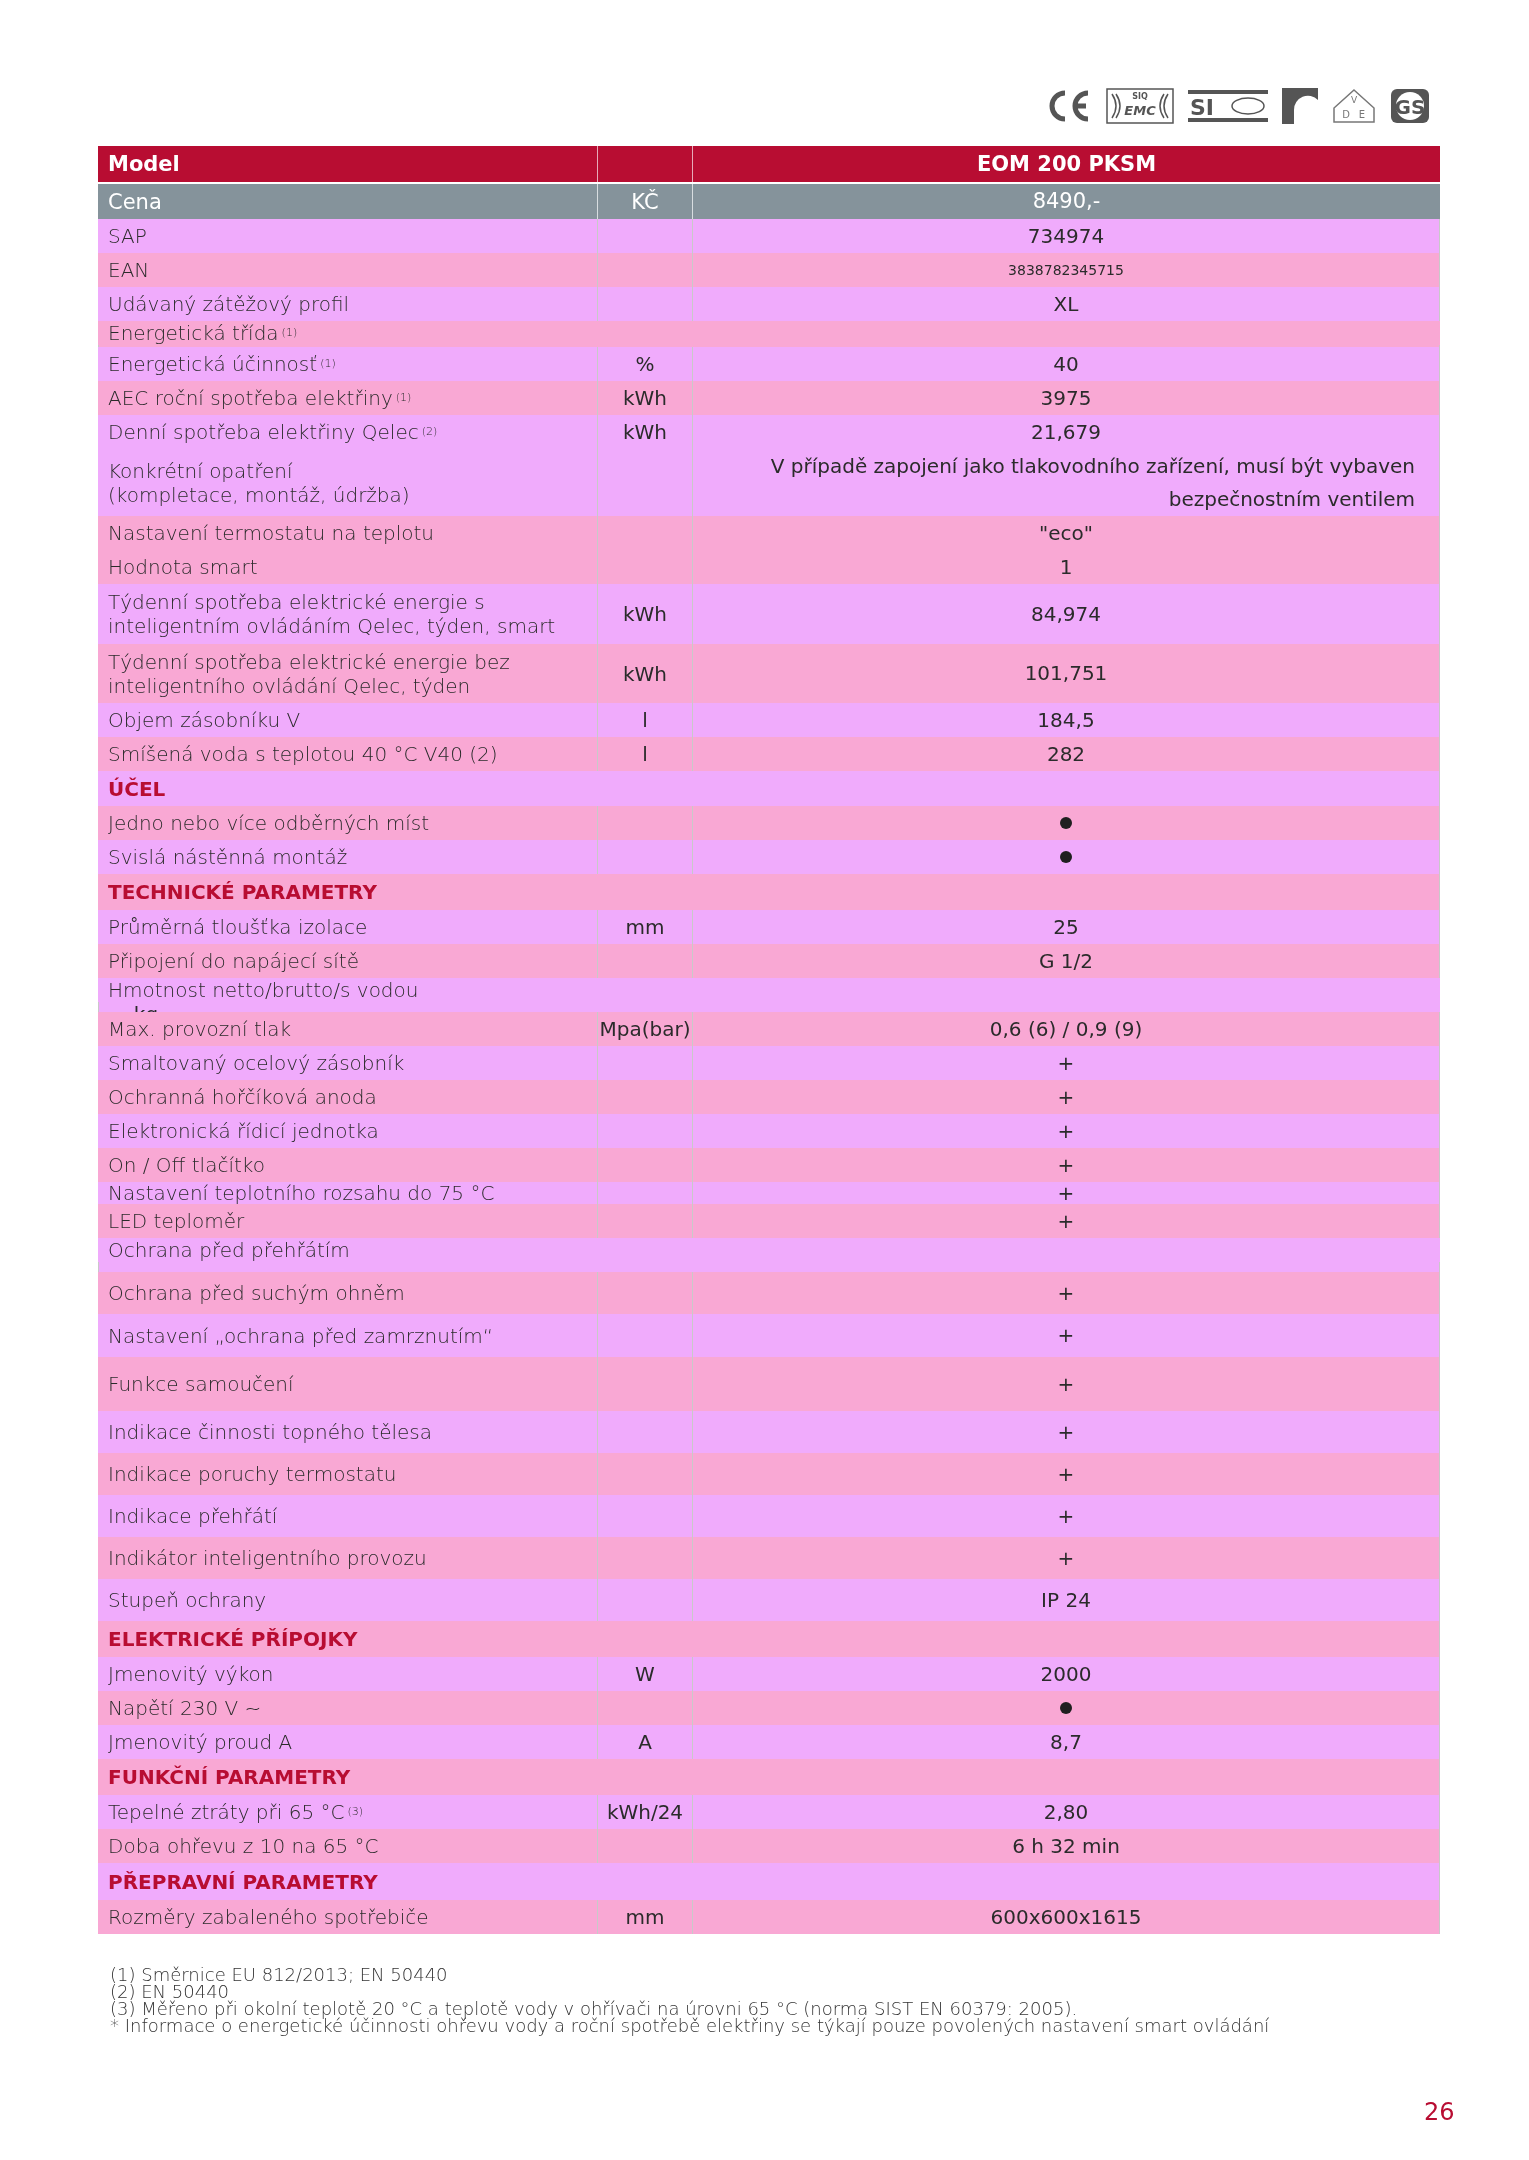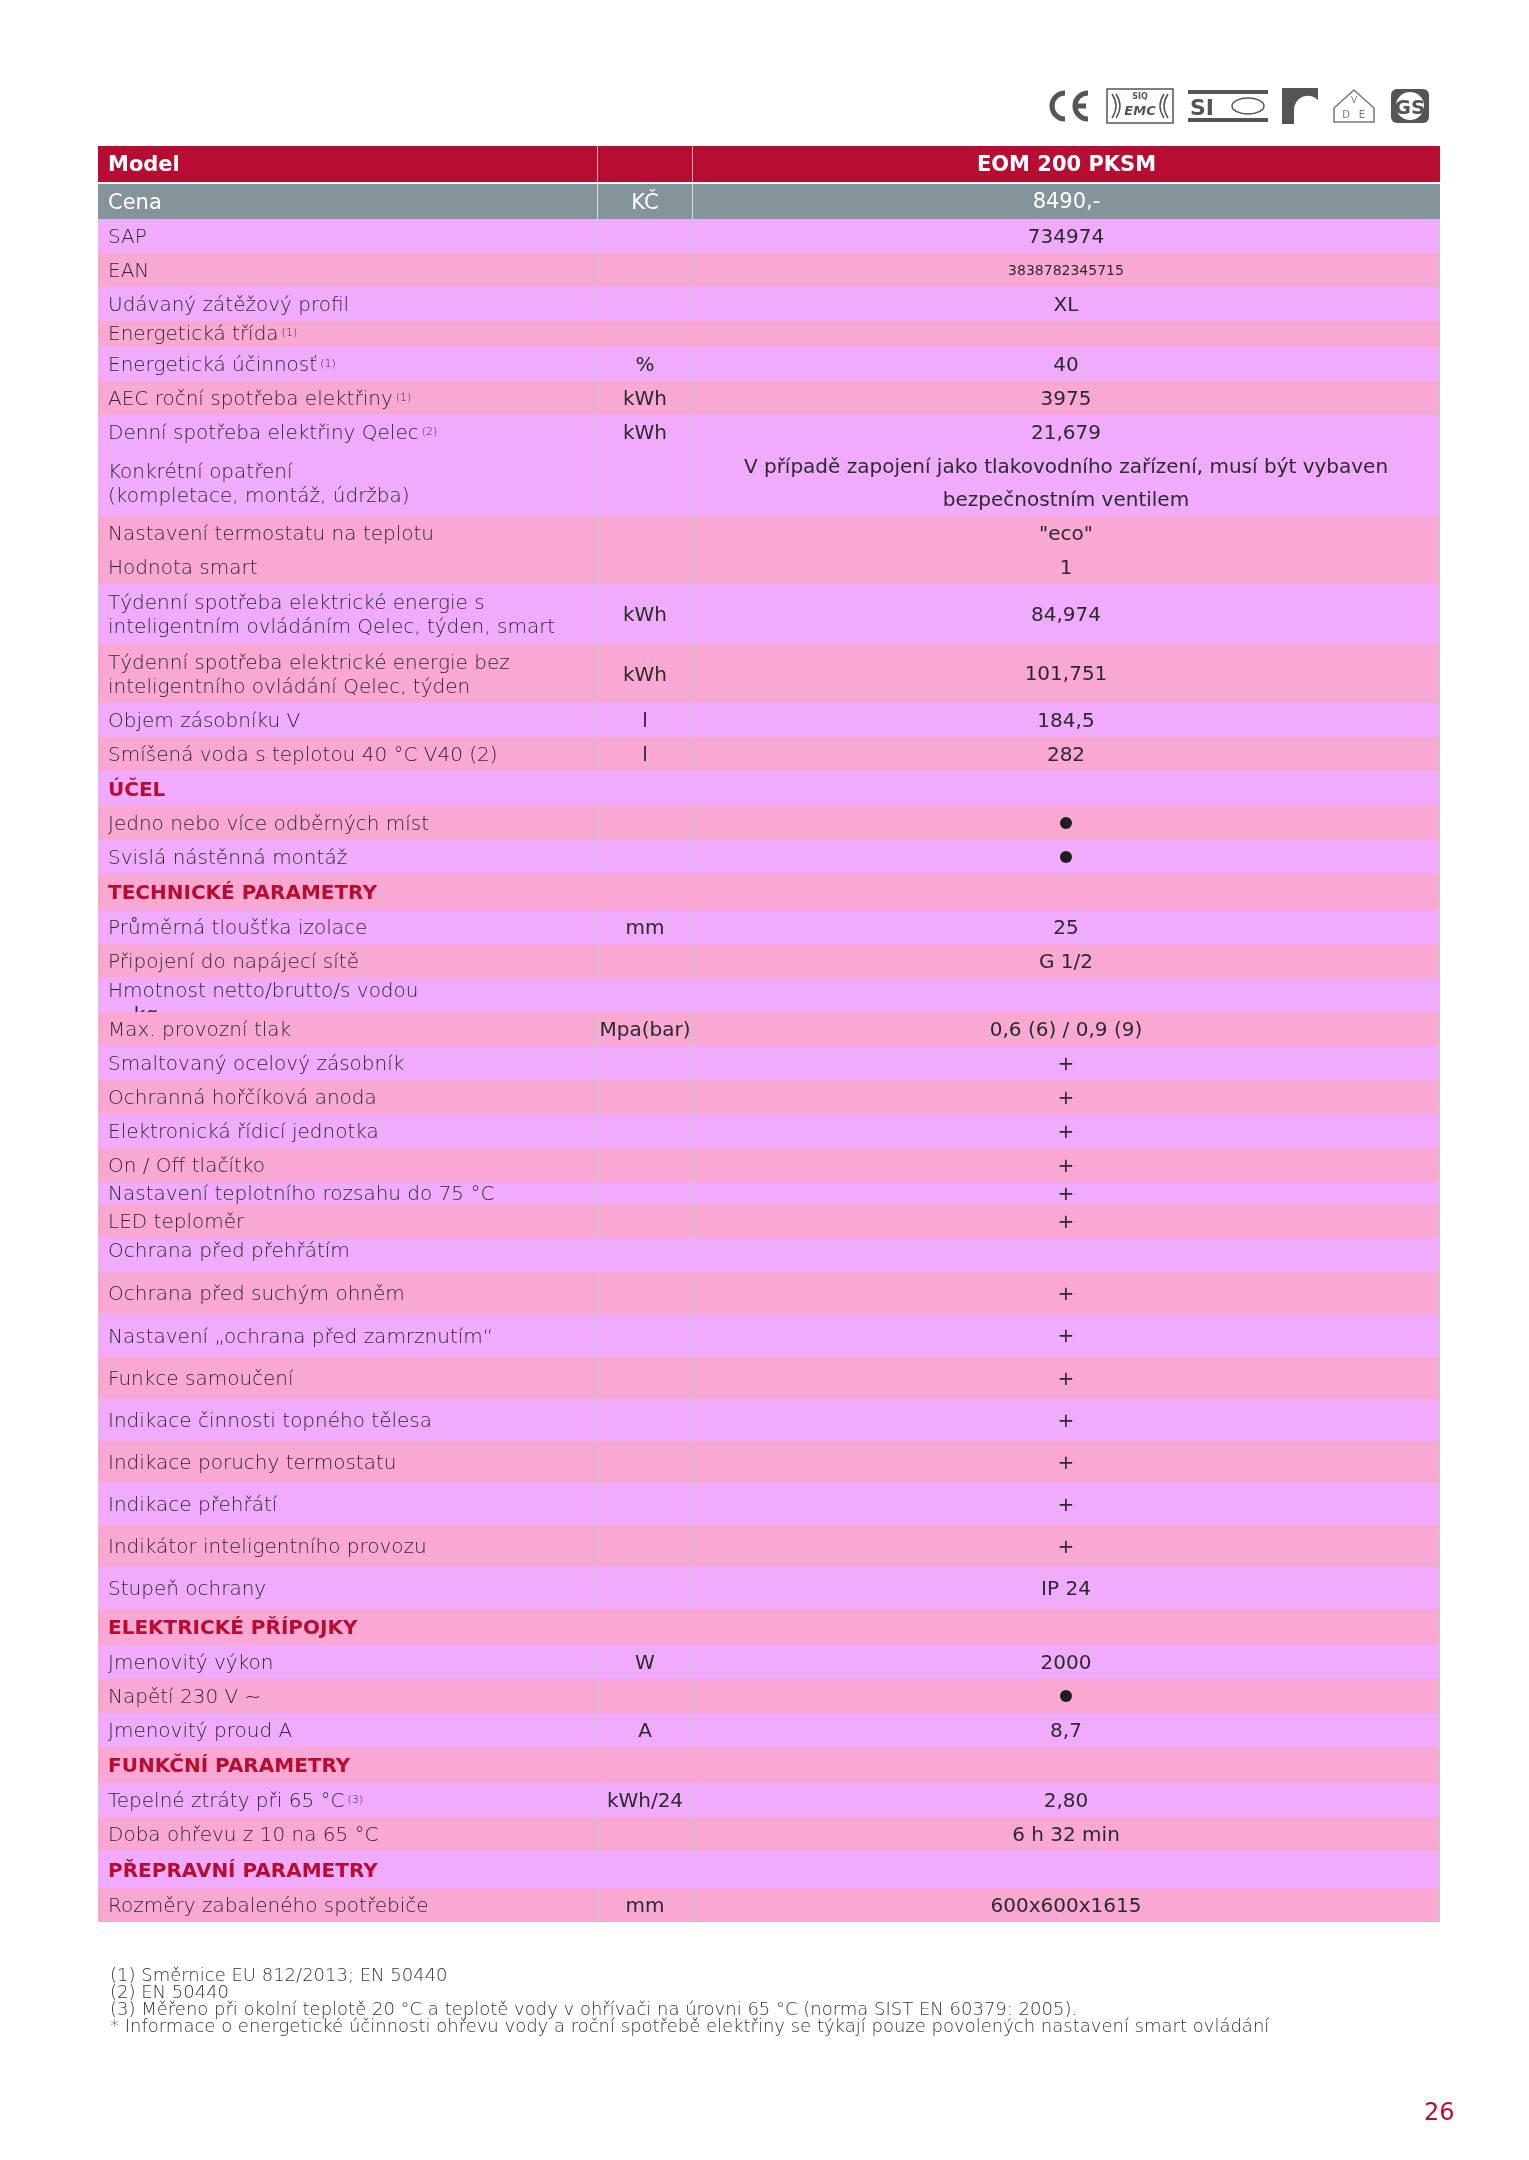--- a/index.html
+++ b/index.html
@@ -6,21 +6,21 @@
   body { width: 1529px; height: 2160px; position: relative; overflow: hidden;
          font-family: "DejaVu Sans", sans-serif; color: #2b2b2b; }
   .certs { position: absolute; top: 84px; left: 1046px; height: 44px; display: flex; gap: 14px; align-items: center; }
   .cert { height: 40px; display: flex; align-items: center; justify-content: center; }
   .cert svg { display: block; }
 
   .table { position: absolute; left: 98px; top: 146px; width: 1342px; }
   .row { position: relative; display: flex; width: 100%; box-sizing: border-box; }
   .row .c1 { width: 499px; padding-left: 10px; box-sizing: border-box; display: flex; align-items: center; font-size: 20px; line-height: 24px; font-weight: 300; }
   .row .c2 { width: 95px; border-left: 1.5px solid #c9c9c9; box-sizing: border-box; display: flex; align-items: center; justify-content: center; font-size: 20px; }
-  .row .c3 { flex: 1; border-left: 1.5px solid #c9c9c9; border-right: 1.5px solid #c9c9c9; box-sizing: border-box; display: flex; align-items: center; justify-content: center; font-size: 20px; text-align: center; line-height: 33px; }
+  .row .c3 { flex: 1; border-left: 1.5px solid #c9c9c9; border-right: 1.5px solid #c9c9c9; box-sizing: border-box; display: flex; align-items: center; justify-content: center; font-size: 20px; text-align: right; line-height: 33px; }
   .row.gray { background: #f0abfc; }
   .row.white { background: #f9a8d4; }
   .row.head { background: #b80d32; color: #fff; font-weight: bold; }
   .row.head .c1, .row.head .c3 { font-weight: bold; font-size: 21px; }
   .row.head .c2, .row.head .c3 { border-color: #e7aab8; }
   .row.price { background: #85939b; color: #fff; border-top: 2px solid #fff; }
   .row.price .c1, .row.price .c2, .row.price .c3 { font-size: 21px; font-weight: 400; }
   .row.price .c2, .row.price .c3 { border-color: #d8dde0; }
   .row.price .c3 { border-right: none; }
   .row.head .c3 { border-right: none; }
@@ -313,21 +313,21 @@
         <div class="c2"></div>
         <div class="c3">+</div>
       </div>
       <div class="row gray" style="height: 43px;">
         <div class="c1">
           <span>Nastavení „ochrana před zamrznutím“</span>
         </div>
         <div class="c2"></div>
         <div class="c3">+</div>
       </div>
-      <div class="row white" style="height: 42px;">
+      <div class="row white" style="height: 54px;">
         <div class="c1">
           <span>Funkce samoučení</span>
         </div>
         <div class="c2"></div>
         <div class="c3">+</div>
       </div>
       <div class="row gray" style="height: 42px;">
         <div class="c1">
           <span>Indikace činnosti topného tělesa</span>
         </div>

